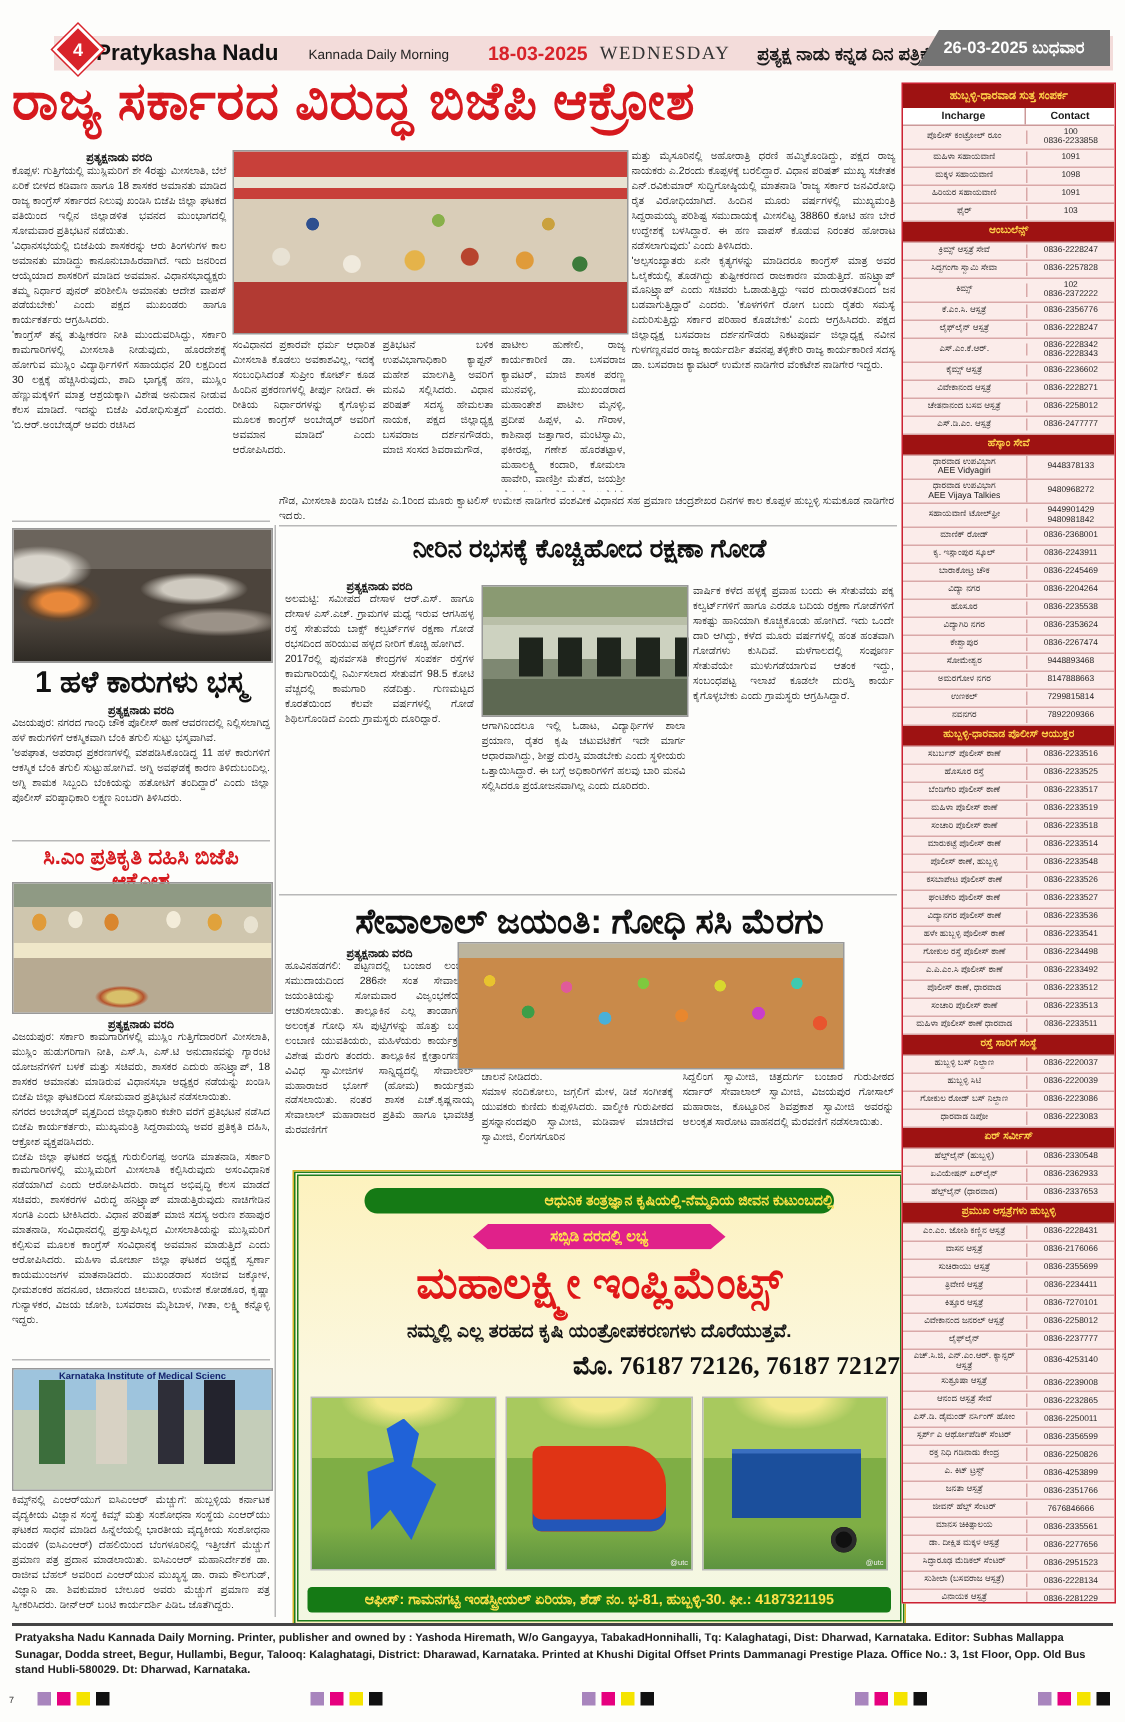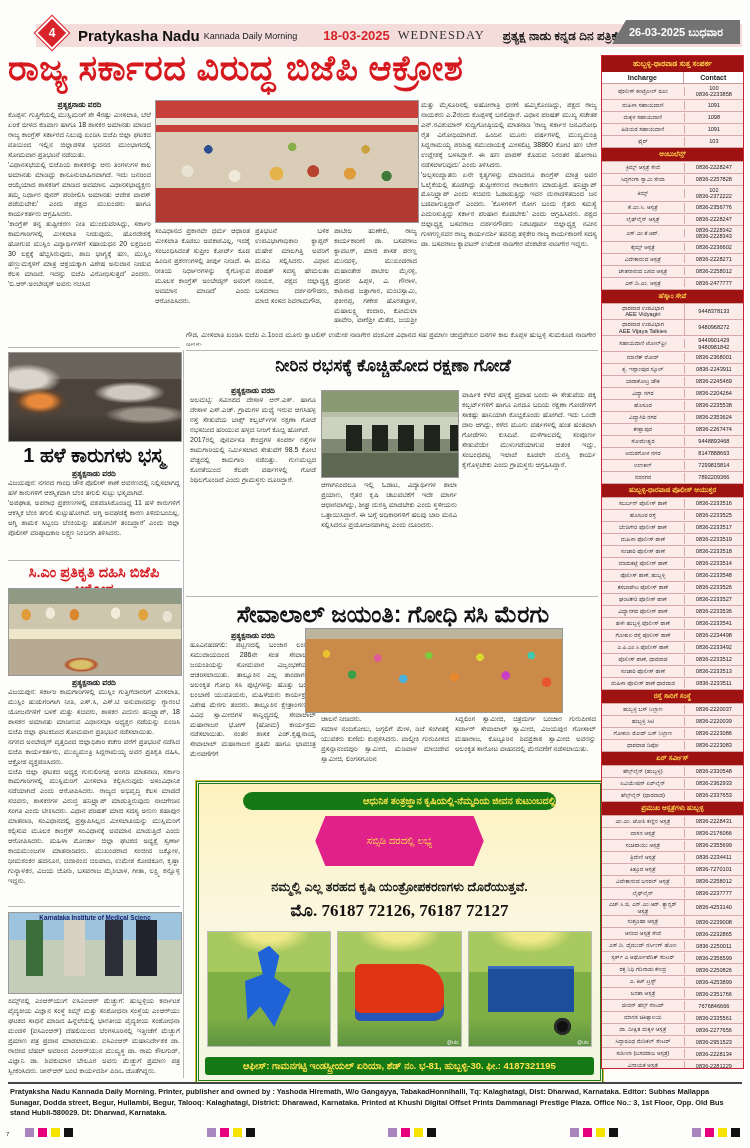--- a/index.html
+++ b/index.html
@@ -5,22 +5,22 @@
   html,body{margin:0;padding:0;}
   body{width:750px;height:1148px;position:relative;background:#fdfdfb;
        font-family:"Liberation Sans","DejaVu Sans",sans-serif;color:#1a1a1a;overflow:hidden;}
   .abs{position:absolute;}
   
   .masthead{left:36px;top:24px;width:706px;height:23px;background:#f3dcda;display:flex;align-items:center;}
   .pgnum{position:absolute;left:4px;top:-3px;width:20px;height:20px;background:#d8232a;transform:rotate(45deg);
          border:2px solid #fff;box-shadow:0 0 0 1px #d8232a;}
   .pgnum span{position:absolute;inset:0;display:flex;align-items:center;justify-content:center;
               transform:rotate(-45deg);color:#fff;font-weight:bold;font-size:12px;}
-  .mast-title{margin-left:42px;font-weight:bold;font-size:15px;color:#111;white-space:nowrap;}
-  .mast-sub{font-weight:normal;font-size:9px;color:#222;margin-left:4px;}
+  .mast-title{margin-left:28px;font-weight:bold;font-size:15px;color:#111;white-space:nowrap;}
+  .mast-sub{font-weight:normal;font-size:9px;color:#222;margin-left:20px;}
   .mast-date{color:#d8232a;font-weight:bold;font-size:13px;margin-left:26px;white-space:nowrap;}
   .mast-day{font-family:"Liberation Serif","DejaVu Serif",serif;font-size:12.5px;color:#333;margin-left:8px;letter-spacing:1px;}
   .mast-tagline{font-weight:bold;font-size:12px;color:#1a1a1a;margin-left:18px;white-space:nowrap;}
   .datebox{position:absolute;right:2px;top:-4px;width:128px;height:24px;background:#737373;
            clip-path:polygon(14px 0,100% 0,100% 100%,0 100%);display:flex;align-items:center;justify-content:center;}
   .datebox span{color:#fff;font-weight:bold;font-size:11px;}
   
   .lead-headline{left:8px;top:49px;width:588px;height:46px;color:#d6191e;font-weight:bold;font-size:35px;
                  line-height:1.1;white-space:nowrap;letter-spacing:.5px;}
   .byline{font-weight:bold;font-size:7.5px;text-align:center;color:#111;}
@@ -87,25 +87,25 @@
   .dir-row{display:flex;border-bottom:1px solid #d9a8a8;min-height:11px;align-items:center;}
   .dir-row .dn{width:58%;font-size:5.8px;padding:1px 2px;text-align:center;color:#222;border-right:1px solid #d9a8a8;white-space:pre-line;line-height:1.15;}
   .dir-row .dp{width:42%;font-size:5.6px;padding:1px 1px;text-align:center;color:#222;white-space:pre-line;line-height:1.15;}
   .dir-row.h{background:#9e1212;justify-content:center;min-height:13px;}
   .dir-row.h .dn{width:100%;border:none;color:#ffd24a;font-weight:bold;font-size:7px;}
   
   .ad{left:196px;top:781px;width:401px;height:296px;border:3px double #1e7d1e;outline:1px solid #d8b52a;
       background:linear-gradient(180deg,#fdf2be 0,#fbf7df 45%,#f3f7e2 100%);}
   .ad-banner{position:absolute;left:11%;top:8px;width:78%;background:#157a15;color:#ffe34a;font-weight:bold;
              font-size:9.5px;text-align:right;border-radius:10px;padding:3px 0;}
-  .ad-ribbon{position:absolute;left:29%;top:32px;width:42%;background:#e0218a;color:#ffe34a;font-weight:normal;
-             font-size:10px;text-align:center;padding:19px 0;clip-path:polygon(0 50%,6% 0,94% 0,100% 50%,94% 100%,6% 100%);}
+  .ad-ribbon{position:absolute;left:29%;top:32px;width:42%;background:#e0218a;color:#ffe34a;font-weight:bold;
+             font-size:10px;text-align:center;padding:3px 0;clip-path:polygon(0 50%,6% 0,94% 0,100% 50%,94% 100%,6% 100%);}
   .ad-title{position:absolute;left:0;top:56px;width:100%;text-align:center;color:#e01818;font-weight:bold;font-size:29px;}
   .ad-line{position:absolute;left:0;top:96px;width:100%;text-align:center;color:#161616;font-weight:bold;font-size:12.5px;}
-  .ad-phone{position:absolute;left:0;top:117px;width:100%;text-align:center;color:#111;font-weight:bold;font-size:17px;
+  .ad-phone{position:absolute;left:0;top:117px;width:100%;text-align:right;color:#111;font-weight:bold;font-size:17px;
             font-family:"Liberation Serif","DejaVu Serif",serif;}
   .ad-imgs{position:absolute;left:8px;top:147px;width:385px;height:116px;display:flex;gap:6px;}
   .prod{position:relative;flex:1;border:1px solid #bbb;
         background:radial-gradient(60px 30px at 50% 0,#f2e98a 0 30%,transparent 70%),
         linear-gradient(180deg,#a8c95e 0 35%,#7fae45 35% 75%,#5d9340 100%);}
   .prod::after{content:"";position:absolute;}
   .prod.plough::after{inset:12% 24% 14% 24%;background:#2062d8;
         clip-path:polygon(50% 0,66% 12%,58% 38%,84% 52%,58% 96%,36% 72%,16% 88%,12% 42%,40% 34%,32% 8%);}
   .prod.tiller::after{inset:28% 14% 22% 14%;background:#e03415;border-radius:6px 26px 10px 6px;
         box-shadow:inset 0 -8px 0 #2356b8;}
@@ -194,20 +194,21 @@
 <div class="abs byline" style="left:190px;top:631px;width:126px;">ಪ್ರತ್ಯಕ್ಷನಾಡು ವರದಿ</div>
 <div class="abs body-txt" style="left:190px;top:640px;width:126px;height:135px;">ಹೂವಿನಹಡಗಲಿ: ಪಟ್ಟಣದಲ್ಲಿ ಬಂಜಾರ ಲಂಬಾಣಿ ಸಮುದಾಯದಿಂದ 286ನೇ ಸಂತ ಸೇವಾಲಾಲ್ ಜಯಂತಿಯನ್ನು ಸೋಮವಾರ ವಿಜೃಂಭಣೆಯಿಂದ ಆಚರಿಸಲಾಯಿತು. ತಾಲ್ಲೂಕಿನ ಎಲ್ಲ ತಾಂಡಾಗಳಿಂದ ಅಲಂಕೃತ ಗೋಧಿ ಸಸಿ ಪುಟ್ಟಿಗಳನ್ನು ಹೊತ್ತು ಬಂದಿದ್ದ ಲಂಬಾಣಿ ಯುವತಿಯರು, ಮಹಿಳೆಯರು ಕಾರ್ಯಕ್ರಮಕ್ಕೆ ವಿಶೇಷ ಮೆರಗು ತಂದರು. ತಾಲ್ಲೂಕಿನ ಕ್ಷೇತ್ರಾಂಗಣದಲ್ಲಿ ವಿವಿಧ ಸ್ವಾಮೀಜಿಗಳ ಸಾನ್ನಿಧ್ಯದಲ್ಲಿ ಸೇವಾಲಾಲ್ ಮಹಾರಾಜರ ಭೋಗ್ (ಹೋಮ) ಕಾರ್ಯಕ್ರಮ ನಡೆಸಲಾಯಿತು. ನಂತರ ಶಾಸಕ ಎಚ್.ಕೃಷ್ಣನಾಯ್ಕ ಸೇವಾಲಾಲ್ ಮಹಾರಾಜರ ಪ್ರತಿಮೆ ಹಾಗೂ ಭಾವಚಿತ್ರ ಮೆರವಣಿಗೆಗೆ</div>
 <div class="abs photo ph-crowd" style="left:305px;top:628px;width:256px;height:83px;"></div>
 <div class="abs body-txt" style="left:321px;top:714px;width:128px;height:61px;">ಚಾಲನೆ ನೀಡಿದರು.
 ಸಮಾಳ ನಂದಿಕೋಲು, ಜಗ್ಗಲಿಗೆ ಮೇಳ, ಡಿಜೆ ಸಂಗೀತಕ್ಕೆ ಯುವಕರು ಕುಣಿದು ಕುಪ್ಪಳಿಸಿದರು. ವಾಲ್ಮೀಕಿ ಗುರುಪೀಠದ ಪ್ರಸನ್ನಾನಂದಪುರಿ ಸ್ವಾಮೀಜಿ, ಮಡಿವಾಳ ಮಾಚಿದೇವ ಸ್ವಾಮೀಜಿ, ಲಿಂಗಸಗೂರಿನ</div>
 <div class="abs body-txt" style="left:455px;top:714px;width:141px;height:61px;">ಸಿದ್ದಲಿಂಗ ಸ್ವಾಮೀಜಿ, ಚಿತ್ರದುರ್ಗ ಬಂಜಾರ ಗುರುಪೀಠದ ಸರ್ದಾರ್ ಸೇವಾಲಾಲ್ ಸ್ವಾಮೀಜಿ, ವಿಜಯಪುರ ಗೋಸಾಲ್ ಮಹಾರಾಜ, ಕೊಟ್ಟೂರಿನ ಶಿವಪ್ರಕಾಶ ಸ್ವಾಮೀಜಿ ಅವರನ್ನು ಅಲಂಕೃತ ಸಾರೋಟ ವಾಹನದಲ್ಲಿ ಮೆರವಣಿಗೆ ನಡೆಸಲಾಯಿತು.</div>
 
 <div class="abs ad">
   <div class="ad-banner">ಆಧುನಿಕ ತಂತ್ರಜ್ಞಾನ ಕೃಷಿಯಲ್ಲಿ-ನೆಮ್ಮದಿಯ ಜೀವನ ಕುಟುಂಬದಲ್ಲಿ</div>
   <div class="ad-ribbon">ಸಬ್ಸಿಡಿ ದರದಲ್ಲಿ ಲಭ್ಯ</div>
+  <div class="ad-title">ಮಹಾಲಕ್ಷ್ಮೀ ಇಂಪ್ಲಿಮೆಂಟ್ಸ್</div>
   <div class="ad-line">ನಮ್ಮಲ್ಲಿ ಎಲ್ಲ ತರಹದ ಕೃಷಿ ಯಂತ್ರೋಪಕರಣಗಳು ದೊರೆಯುತ್ತವೆ.</div>
   <div class="ad-phone">ಮೊ. 76187 72126, 76187 72127</div>
   <div class="ad-imgs">
 
       <div class="prod plough">
         <span class="credit"></span>
       </div>
 
       <div class="prod tiller">
         <span class="credit">@utc</span>

